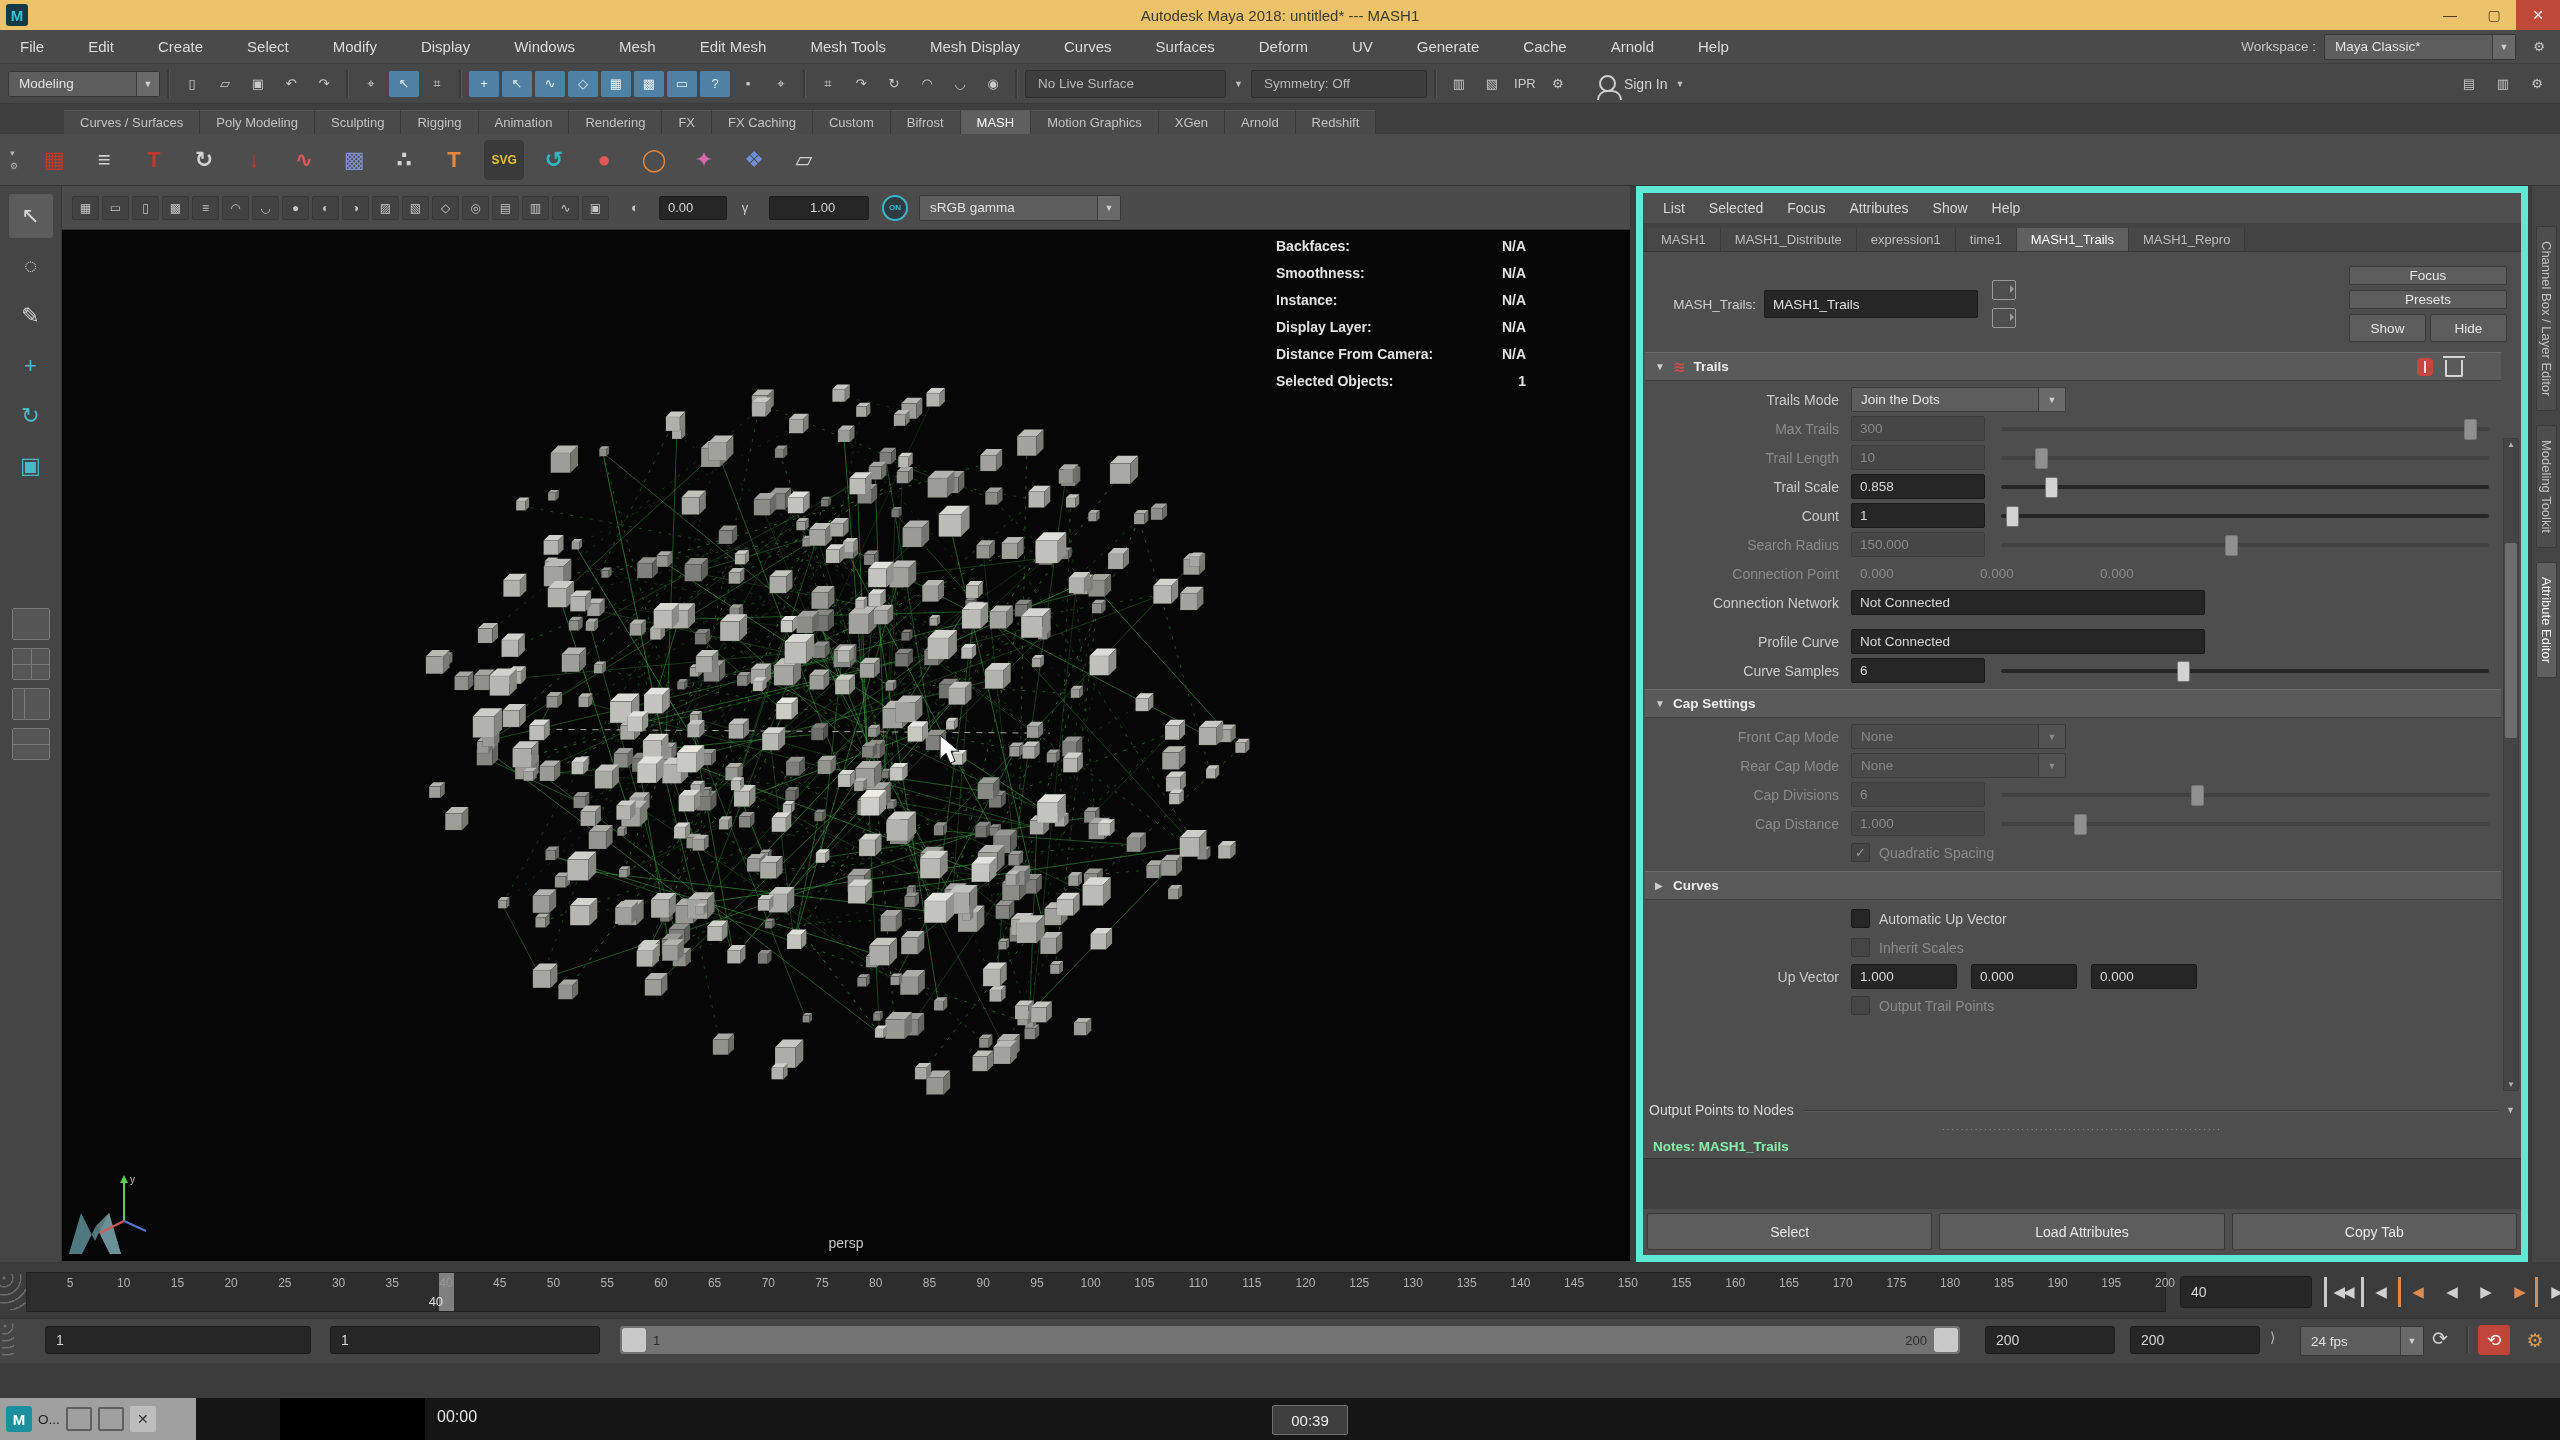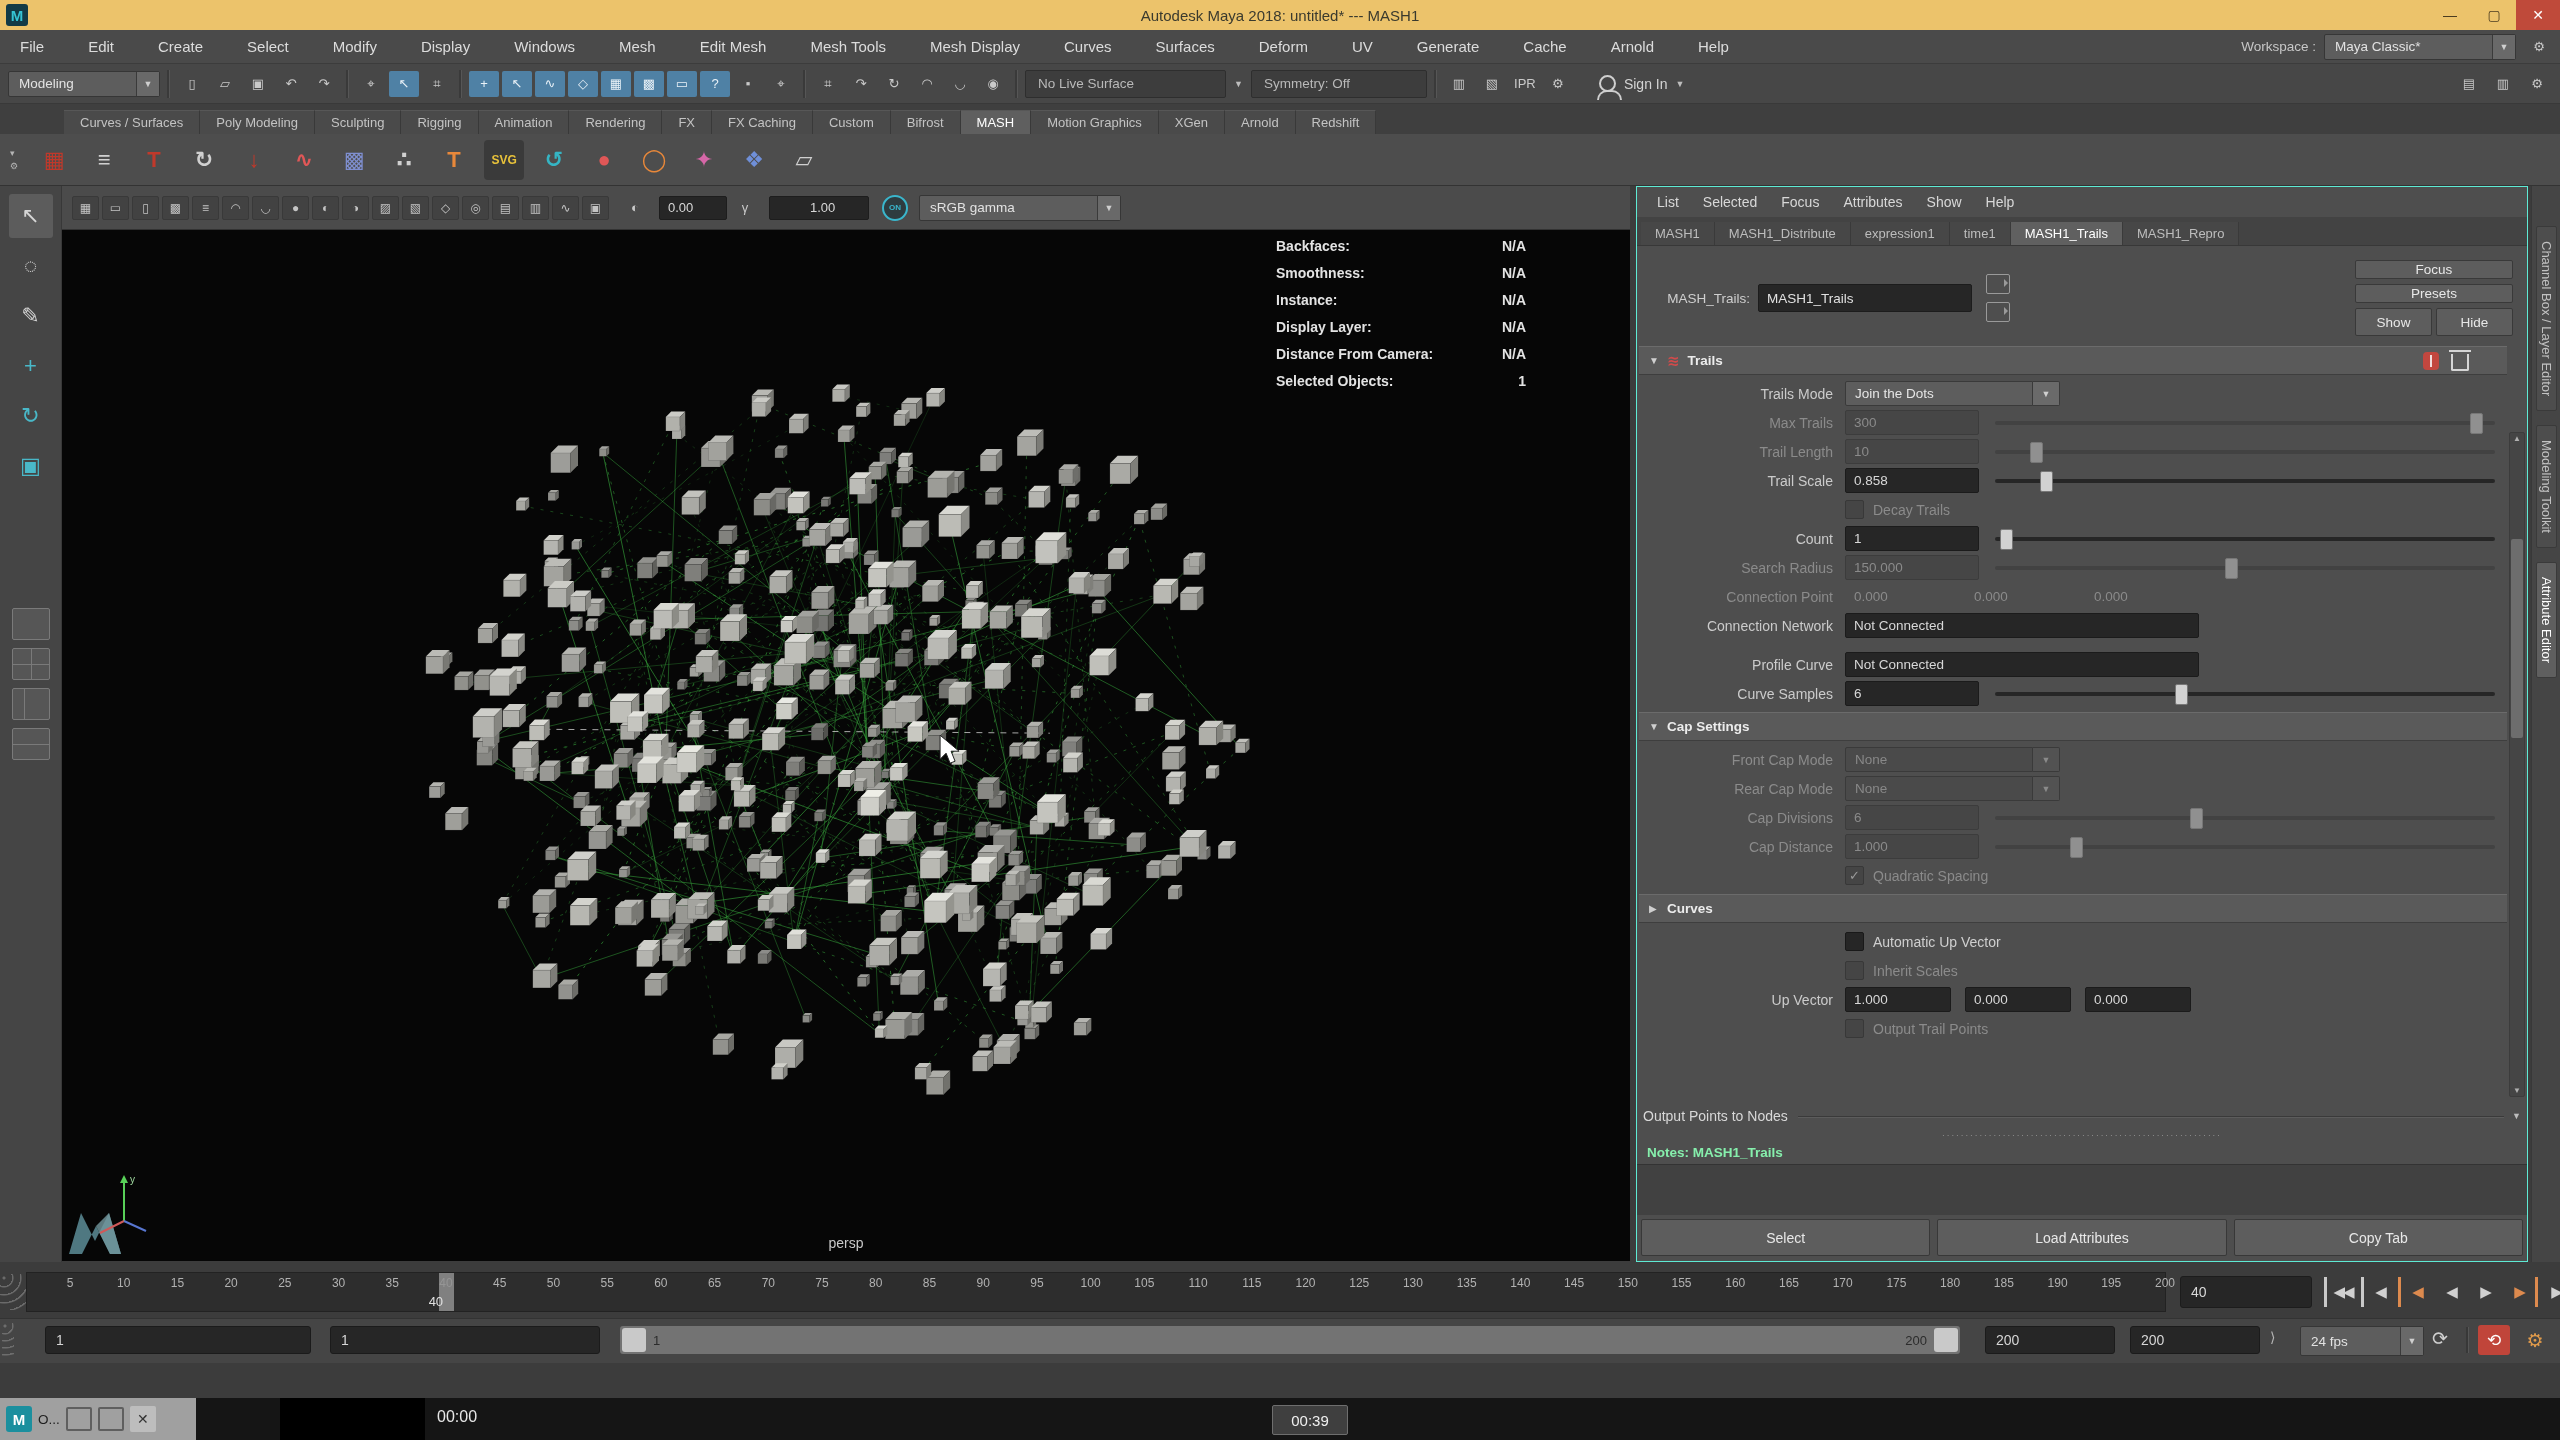--- a/index.html
+++ b/index.html
@@ -64,21 +64,21 @@
   .vpfield{display:flex;align-items:center;background:#262626;border:1px solid #1d1d1d;border-radius:2px;height:22px;padding:0 8px;color:#d8d8d8;font-size:13px;margin-left:6px;}
   .onbadge{width:22px;height:22px;border-radius:50%;border:2px solid #3ab6cc;color:#3ab6cc;font-size:8px;font-weight:bold;
            display:flex;align-items:center;justify-content:center;margin-left:10px;background:#2e3c40;}
   .vpcanvas{position:relative;width:1568px;height:1031px;background:#060606;overflow:hidden;}
   .hud{position:absolute;right:104px;top:8px;width:250px;font-weight:bold;font-size:14px;color:#e3e3e3;}
   .hud-row{display:flex;justify-content:space-between;margin-bottom:11px;}
   .persp-label{position:absolute;left:0;right:0;bottom:10px;text-align:center;color:#c9c9c9;font-size:14px;}
   .watermark{position:absolute;left:6px;bottom:6px;opacity:.9;}
   .axis{position:absolute;left:28px;bottom:22px;}
   
-  .ae{position:absolute;left:1636px;top:186px;width:892px;height:1076px;background:#4e4e4e;border:1px solid #5eead4;box-sizing:border-box;}
+  .ae{position:absolute;left:1636px;top:186px;width:892px;height:1076px;background:#4e4e4e;border:7px solid #5eead4;box-sizing:border-box;}
   .aemenu{height:30px;display:flex;align-items:center;padding:0 10px;gap:4px;}
   .aemenu span{padding:0 10px;font-size:14px;color:#d8d8d8;}
   .aetabs{height:28px;display:flex;align-items:flex-end;background:#434343;border-bottom:1px solid #383838;padding-left:4px;}
   .aetab{padding:4px 14px;font-size:13px;color:#bdbdbd;background:#474747;border-right:1px solid #3a3a3a;white-space:nowrap;}
   .aetab.active{background:#606060;color:#fff;}
   .nodeblock{display:flex;padding:14px 14px 6px 8px;height:96px;box-sizing:border-box;}
   .nbleft{flex:1;display:flex;align-items:center;}
   .nlbl{width:105px;text-align:right;color:#cfcfcf;font-size:13.5px;margin-right:8px;flex:none;}
   .nfld{width:196px;height:26px;background:#262626;border:1px solid #1c1c1c;border-radius:2px;color:#e0e0e0;
         display:flex;align-items:center;padding:0 8px;font-size:13.5px;}
@@ -1866,26 +1866,20 @@
             <span class="handle" style="left: calc(8% - 5px);"></span>
           </span>
         </div>
         <div class="aerow">
           <span class="lbl">Trail Scale</span>
           <span class="fld">0.858</span>
           <span class="track">
             <span class="handle" style="left: calc(10% - 5px);"></span>
           </span>
         </div>
-        <div class="aerow dim">
-          <span class="indent" style="display: flex; align-items: center;">
-            <span class="cb"></span>
-            <span class="cklbl">Decay Trails</span>
-          </span>
-        </div>
         <div class="aerow">
           <span class="lbl">Count</span>
           <span class="fld">1</span>
           <span class="track">
             <span class="handle" style="left: calc(2% - 5px);"></span>
           </span>
         </div>
         <div class="aerow dim">
           <span class="lbl">Search Radius</span>
           <span class="fld">150.000</span>

